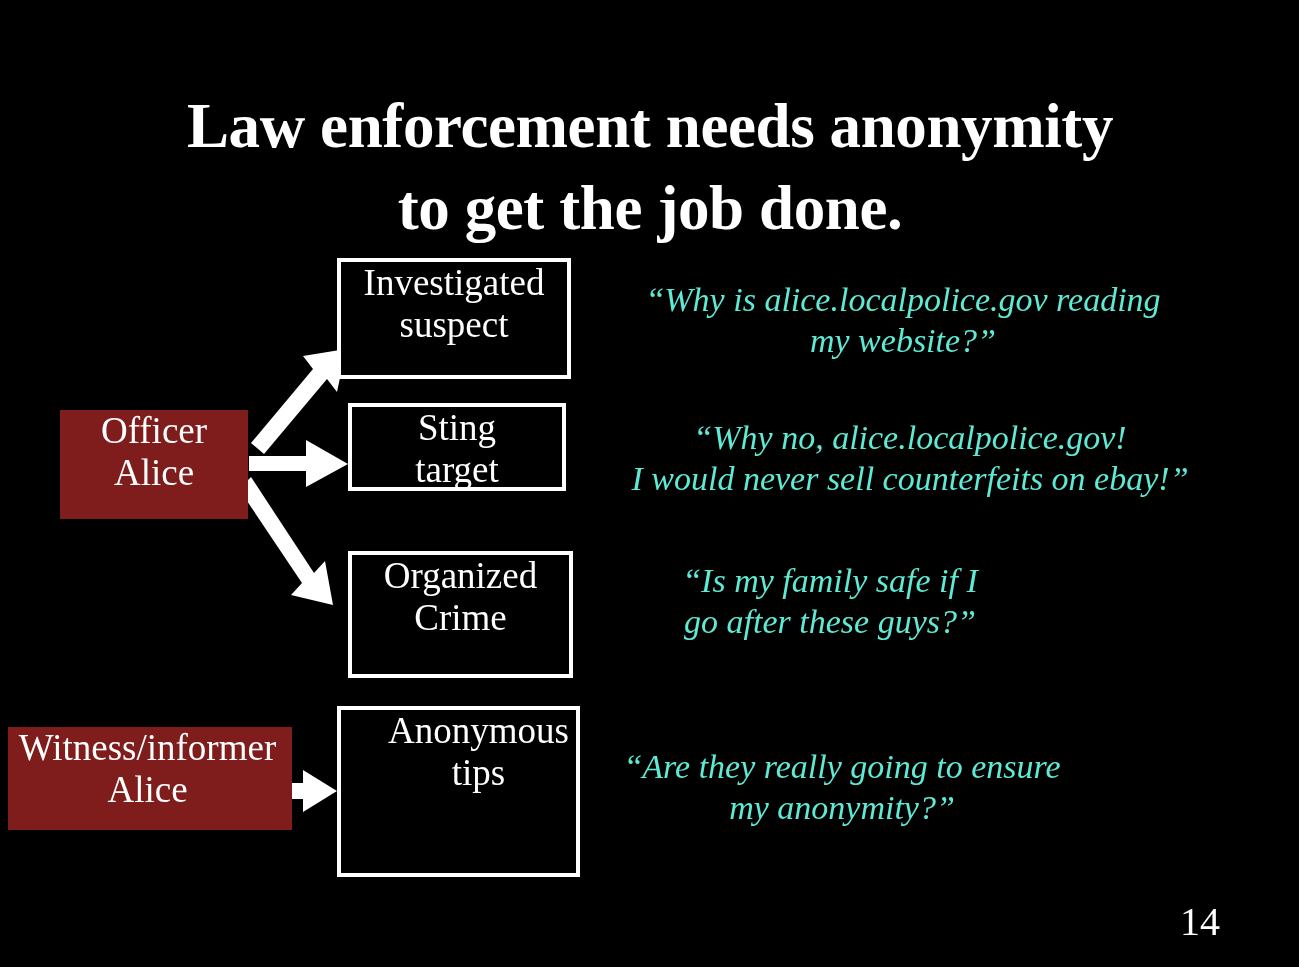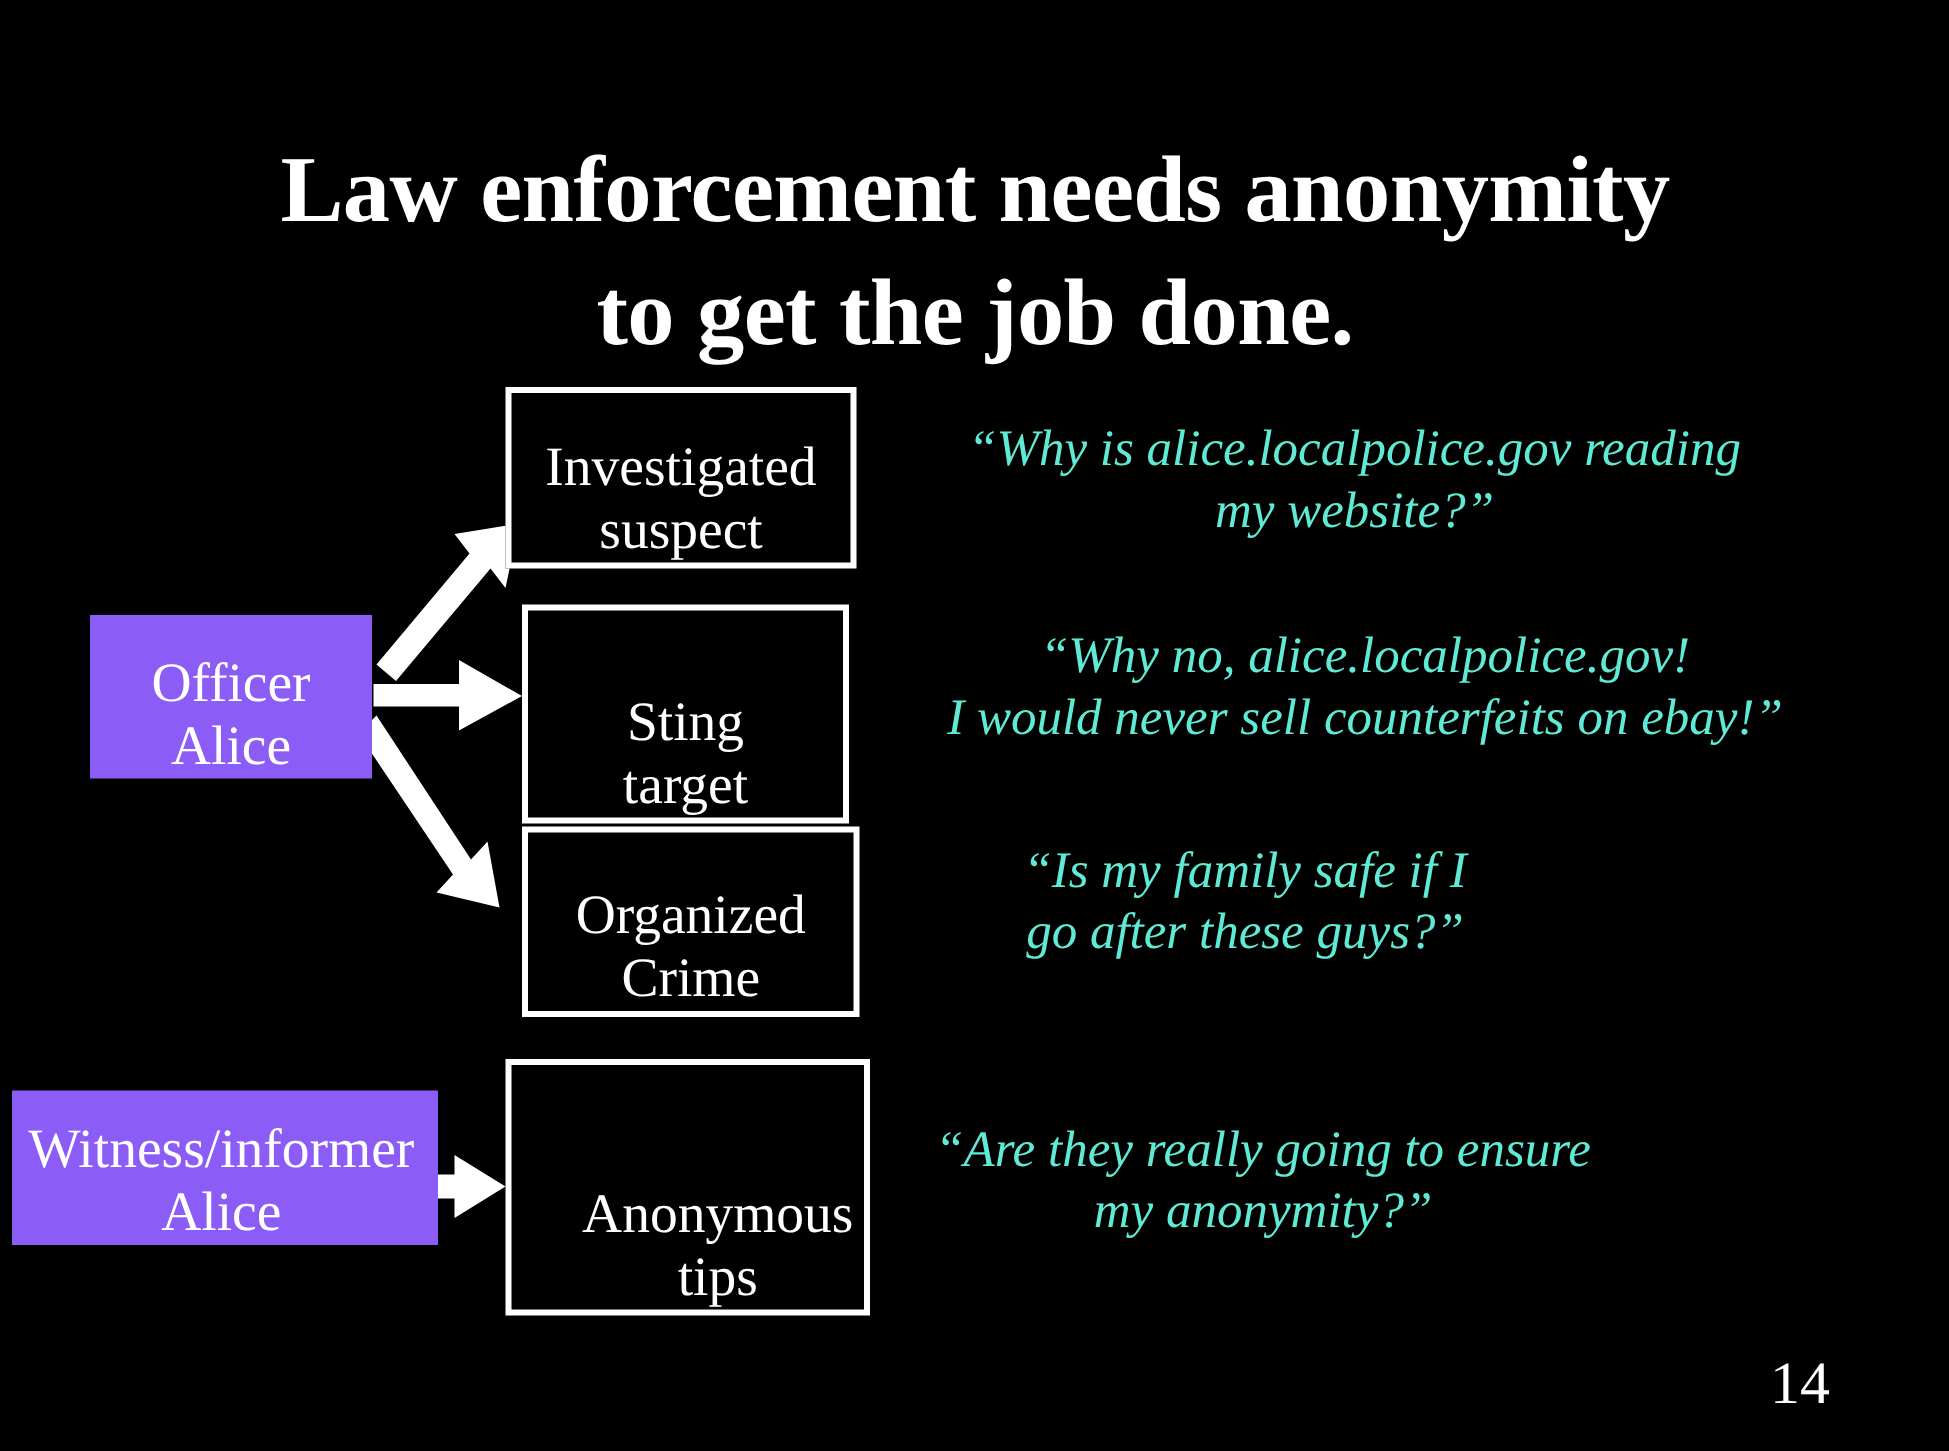--- a/index.html
+++ b/index.html
@@ -31,53 +31,53 @@
     color: #ffffff;
     letter-spacing: -0.4px;
     white-space: pre-line;
   }
 
   
   .node {
     position: absolute;
     box-sizing: border-box;
     display: flex;
-    align-items: flex-end;
+    align-items: flex-start;
     justify-content: center;
     text-align: center;
     color: #ffffff;
     font-size: 37px;
     line-height: 1.13;
     white-space: pre-line;
   }
   .node.outlined {
     background: #000000;
     border: 4px solid #ffffff;
   }
   .node.teal {
-    background: #8b5cf6;
+    background: #7f1d1d;
     border: none;
   }
   .node.teal.overflow {
     overflow: visible;
     white-space: pre-line;
   }
   .node .node-text {
     display: block;
     width: 100%;
     white-space: pre-line;
   }
   .node.teal.overflow .node-text {
     width: 300px;
     margin-left: -5px;
   }
 
   
   #node-investigated-suspect { left: 337px; top: 258px; width: 234px; height: 121px; }
-  #node-sting-target        { left: 348px; top: 403px; width: 218px; height: 146px; }
+  #node-sting-target        { left: 348px; top: 403px; width: 218px; height: 88px; }
   #node-organized-crime     { left: 348px; top: 551px; width: 225px; height: 127px; }
   #node-anonymous-tips      { left: 337px; top: 706px; width: 243px; height: 171px; padding-left: 40px; }
 
   #node-officer-alice  { left: 60px;  top: 410px; width: 188px; height: 109px; }
   #node-witness-alice  { left: 8px;   top: 727px; width: 284px; height: 103px; }
 
   
   .quote {
     position: absolute;
     text-align: center;

